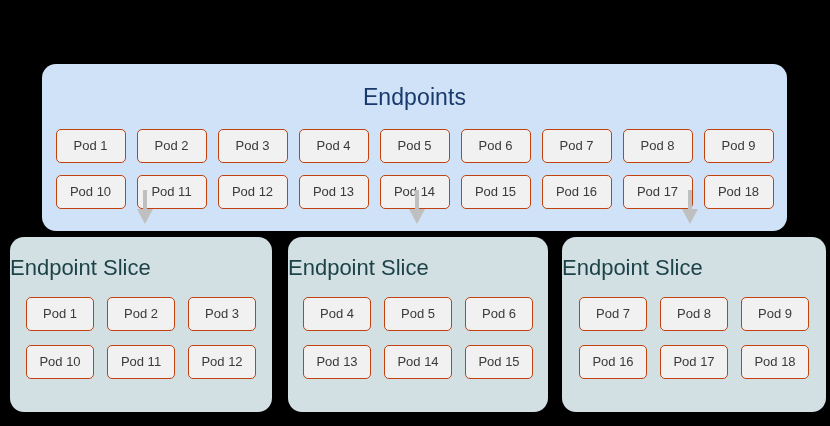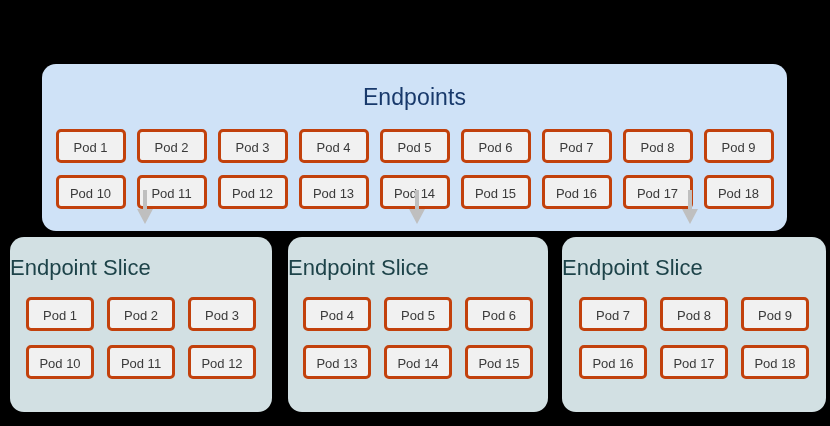--- a/index.html
+++ b/index.html
@@ -50,21 +50,21 @@
     width: 100%;
   }
   .endpoints-row {
     display: flex;
     justify-content: center;
     gap: 11px;
     margin-bottom: 12px;
   }
   .chip {
     background: #f1f1f1;
-    border: 3px solid #c2410c;
+    border: 1px solid #c2410c;
     border-radius: 5px;
     color: #3a3a3a;
     font-size: 13px;
     text-align: center;
     line-height: 32px;
     box-sizing: border-box;
     height: 34px;
   }
   .endpoints-row .chip {
     width: 70px;

